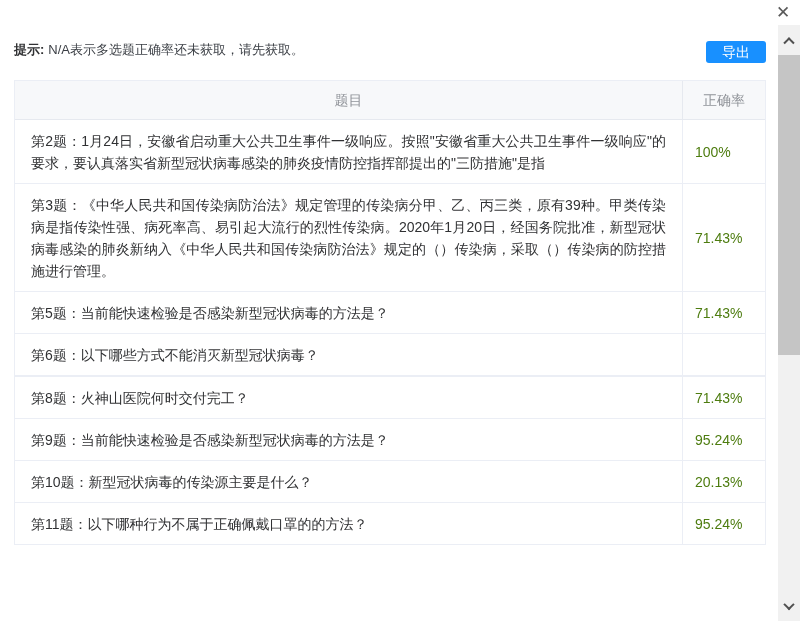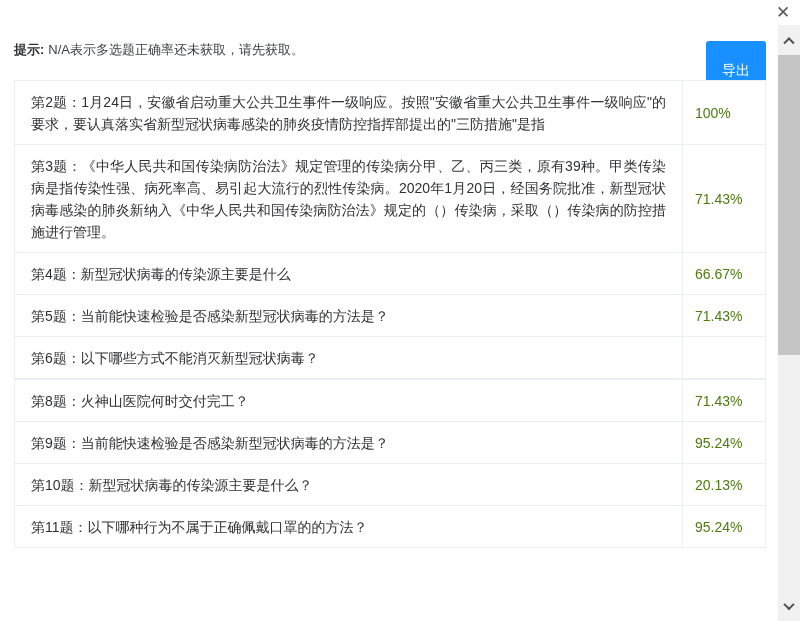--- a/index.html
+++ b/index.html
@@ -27,21 +27,21 @@
     height:30px;
   }
   .hint { position:absolute; left:0; top:3px; font-size:13px; color:#303133; }
   .hint b { font-weight:bold; margin-right:4px; }
   .hint span { color:#3b3f45; }
   .export-btn {
     position:absolute; right:0; top:3px;
     background:#1890ff; color:#ffffff;
     border:none; border-radius:3px;
     font-size:14px; line-height:1;
-    padding:22px 16px; cursor:pointer;
+    padding:4px 16px; cursor:pointer;
     font-family:inherit;
   }
 
   
   .table {
     position:absolute; left:14px; top:80px; width:752px;
     border:1px solid #ebeef5; border-bottom:none;
     font-size:14px;
   }
   .thead {
@@ -92,32 +92,32 @@
 <button class="close-btn">✕</button>
 
 <div class="toolbar">
   <div class="hint">
     <b>提示:</b><span>N/A表示多选题正确率还未获取，请先获取。</span>
   </div>
   <button class="export-btn">导出</button>
 </div>
 
 <div class="table">
+  <div class="thead">
+    <div class="th q">题目</div>
+    <div class="th r">正确率</div>
+  </div>
   <div class="tbody" id="tbody">
       <div class="tr">
         <div class="td q">第2题：1月24日，安徽省启动重大公共卫生事件一级响应。按照"安徽省重大公共卫生事件一级响应"的要求，要认真落实省新型冠状病毒感染的肺炎疫情防控指挥部提出的"三防措施"是指</div>
         <div class="td r">100%</div>
       </div>
       <div class="tr">
         <div class="td q">第3题：《中华人民共和国传染病防治法》规定管理的传染病分甲、乙、丙三类，原有39种。甲类传染病是指传染性强、病死率高、易引起大流行的烈性传染病。2020年1月20日，经国务院批准，新型冠状病毒感染的肺炎新纳入《中华人民共和国传染病防治法》规定的（）传染病，采取（）传染病的防控措施进行管理。</div>
         <div class="td r">71.43%</div>
-      </div>
-      <div class="tr">
-        <div class="td q">第4题：新型冠状病毒的传染源主要是什么</div>
-        <div class="td r">66.67%</div>
       </div>
       <div class="tr">
         <div class="td q">第5题：当前能快速检验是否感染新型冠状病毒的方法是？</div>
         <div class="td r">71.43%</div>
       </div>
       <div class="tr">
         <div class="td q">第6题：以下哪些方式不能消灭新型冠状病毒？</div>
       </div>
       <div class="tr">
       </div>

